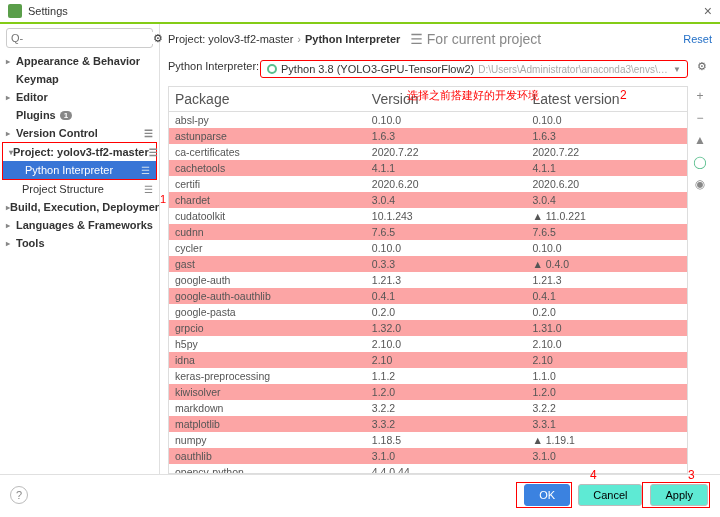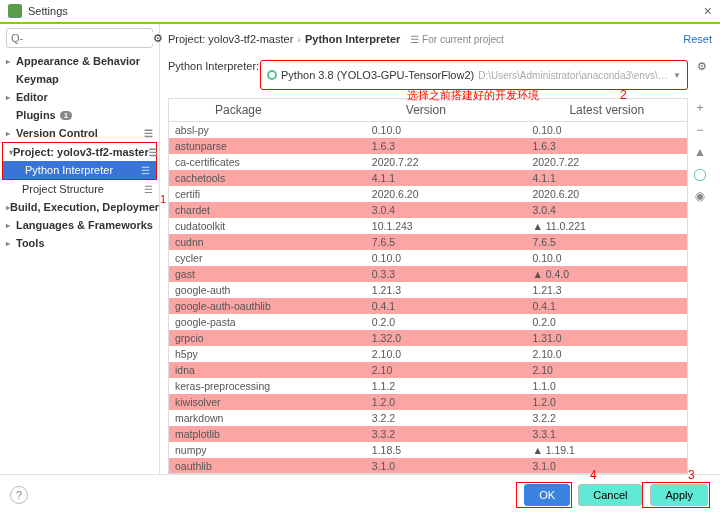--- a/index.html
+++ b/index.html
@@ -22,34 +22,34 @@
 .badge { background: #888; color: #fff; border-radius: 7px; font-size: 8px; padding: 0 4px; margin-left: 4px; }
 .ann1 { position: absolute; left: 160px; top: 193px; color: red; font-size: 11px; }
 .ann2 { position: absolute; left: 620px; top: 88px; color: red; font-size: 12px; }
 .ann3 { position: absolute; left: 688px; top: 468px; color: red; font-size: 12px; }
 .ann4 { position: absolute; left: 590px; top: 468px; color: red; font-size: 12px; }
 .annC { position: absolute; left: 407px; top: 88px; color: red; font-size: 11px; }
 .right { flex: 1; display: flex; flex-direction: column; padding: 4px 8px 0 8px; position: relative; }
 .crumbs { display: flex; align-items: center; height: 22px; }
 .crumbs .crumb { font-size: 11px; }
 .crumbs .sep { margin: 0 4px; color: #999; }
-.crumbs .proj { color: #888; margin-left: 10px; font-size: 10px; }
+.crumbs .proj { color: #888; margin-left: 10px; font-size: 14px; }
 .crumbs .reset { margin-left: auto; color: #2470c7; font-size: 11px; cursor: pointer; }
 .interp-row { display: flex; align-items: flex-start; margin: 10px 0 8px 0; }
 .interp-row .lbl { width: 92px; font-size: 11px; }
-.interp-box { flex: 1; border: 1.5px solid red; border-radius: 3px; height: 30px; display: flex; align-items: center; padding: 0 6px; background: #fff; }
+.interp-box { flex: 1; border: 1.5px solid red; border-radius: 3px; height: 18px; display: flex; align-items: center; padding: 0 6px; background: #fff; }
 .interp-box .circ { width: 10px; height: 10px; border: 2px solid #5bbf8f; border-radius: 50%; margin-right: 4px; }
 .interp-box .name { color: #333; }
 .interp-box .path { color: #aaa; font-size: 10px; margin-left: 4px; flex: 1; overflow: hidden; text-overflow: ellipsis; white-space: nowrap; }
 .interp-box .dd { color: #888; font-size: 8px; }
 .gear-btn { width: 20px; text-align: center; color: #666; margin-left: 4px; cursor: pointer; }
 .pkg-area { flex: 1; display: flex; overflow: hidden; }
 .pkg-list { flex: 1; border: 1px solid #ddd; overflow: auto; }
 .pkg-head { display: flex; background: #fff; border-bottom: 1px solid #ddd; position: sticky; top: 0; }
-.pkg-head div { padding: 4px 6px; font-size: 12px; color: #555; margin-left: 40px; }
+.pkg-head div { padding: 4px 6px; font-size: 14px; color: #555; }
 .col1 { width: 38%; }
 .col2 { width: 31%; }
 .col3 { width: 31%; }
 .pkg-row { display: flex; font-size: 10.5px; color: #555; }
 .pkg-row div { padding: 2px 6px; overflow: hidden; text-overflow: ellipsis; white-space: nowrap; }
 .pkg-row.alt { background: #fca5a5; }
 .side-btns { width: 24px; display: flex; flex-direction: column; align-items: center; padding-top: 2px; gap: 6px; }
 .side-btns .b { width: 18px; height: 16px; display: flex; align-items: center; justify-content: center; color: #888; cursor: pointer; font-size: 12px; }
 .side-btns .green { color: #5bbf8f; }
 .footer { height: 40px; border-top: 1px solid #e0e0e0; display: flex; align-items: center; padding: 0 10px; }

